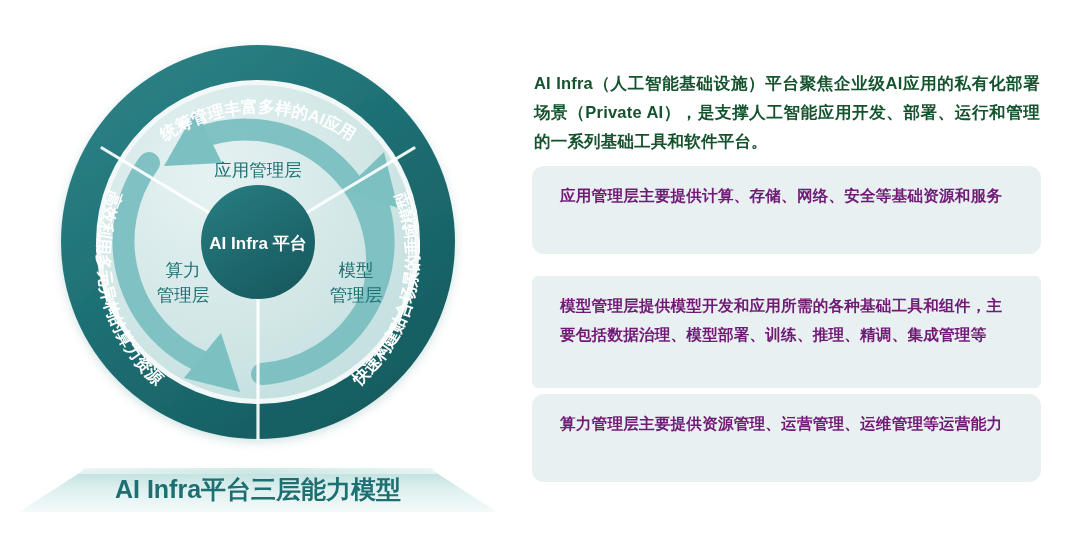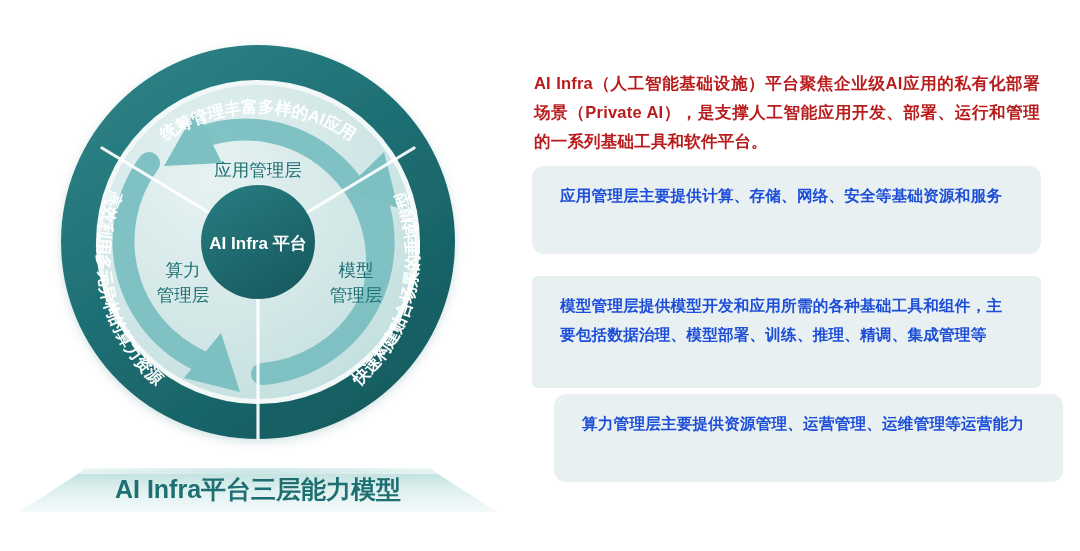--- a/index.html
+++ b/index.html
@@ -44,41 +44,41 @@
     height: 551px;
   }
   #intro-paragraph {
     position: absolute;
     left: 2px;
     top: 52px;
     width: 506px;
     font-size: 16.5px;
     line-height: 29px;
     font-weight: bold;
-    color: #b91c1c;
+    color: #14532d;
     letter-spacing: 0.2px;
     text-align: justify;
   }
   .info-card {
     position: absolute;
     left: 0;
     width: 509px;
     box-sizing: border-box;
     background: #e9f0f1;
     border-radius: 12px;
     padding: 15px 26px 15px 28px;
     font-size: 15.6px;
     line-height: 29px;
     font-weight: bold;
-    color: #1d4ed8;
+    color: #701a75;
     letter-spacing: 0.2px;
   }
   #card-app    { top: 166px; height: 88px; }
   #card-model  { top: 276px; height: 112px; border-radius: 6px; }
-  #card-compute{ top: 394px; height: 88px; margin-left: 22px; }
+  #card-compute{ top: 394px; height: 88px; }
 
   .ring-label, .layer-label, .center-label, .banner-label {
     font-family: "Liberation Sans", "DejaVu Sans", sans-serif;
   }
 </style>
 </head>
 <body>
 
 <div id="stage">
 

